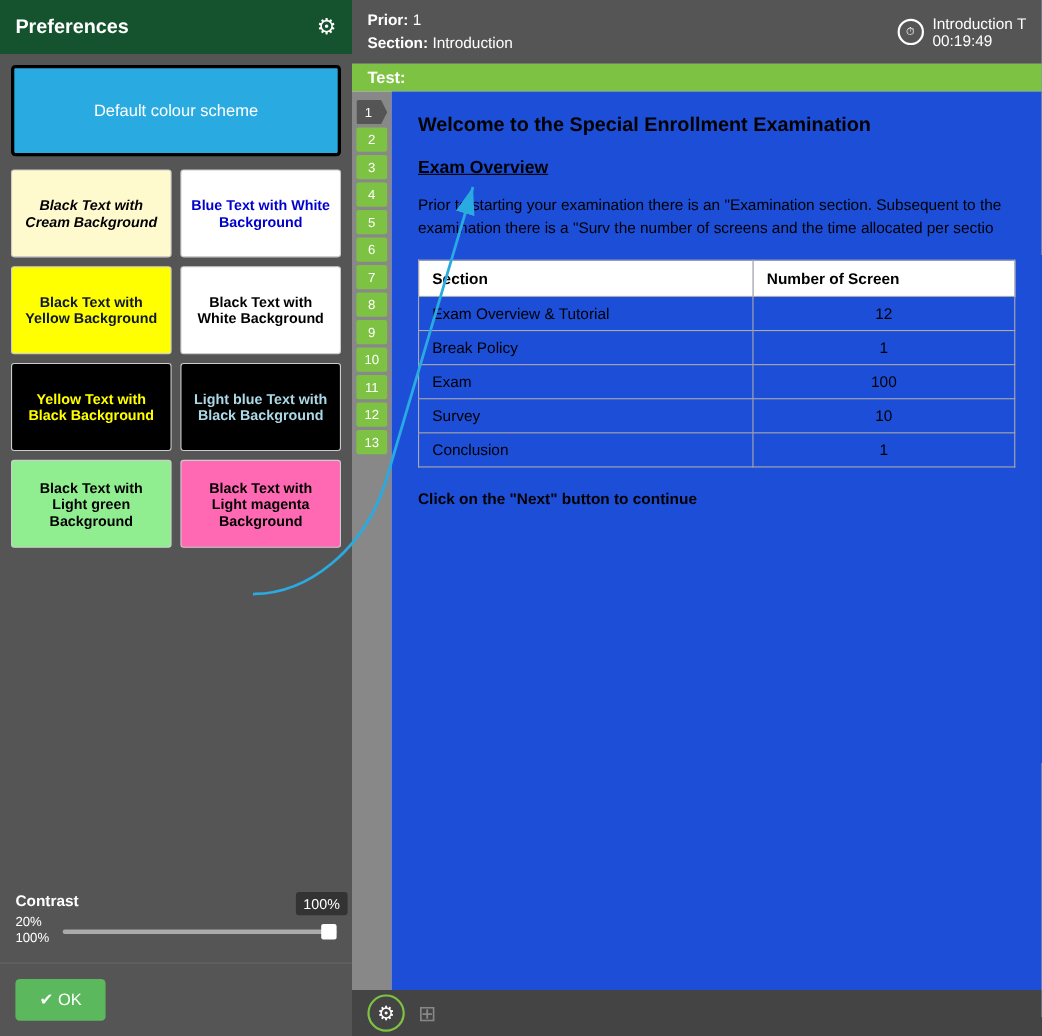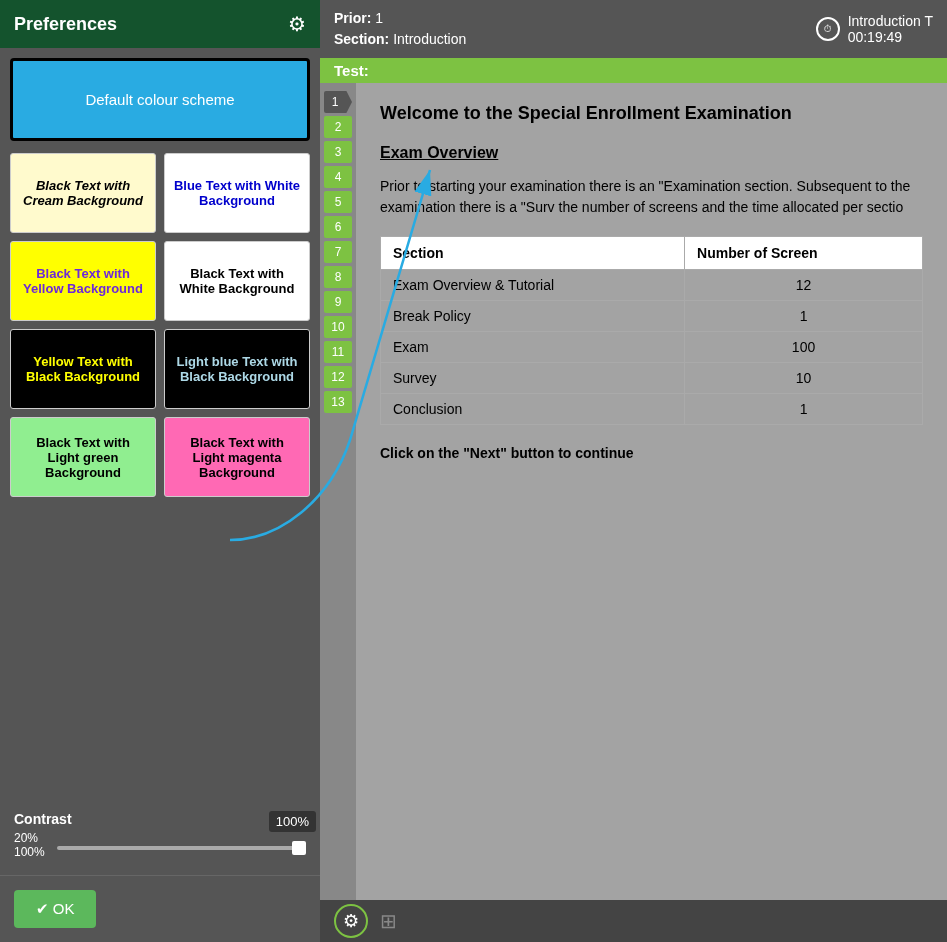--- a/index.html
+++ b/index.html
@@ -72,21 +72,21 @@
       font-weight: bold;
       cursor: pointer;
       min-height: 80px;
       display: flex;
       align-items: center;
       justify-content: center;
     }
 
     .scheme-cream { background: #FFFACD; color: #000; font-style: italic; }
     .scheme-blue-white { background: #fff; color: #0000CC; }
-    .scheme-yellow-bg { background: #FFFF00; color: #6d28d9; }
+    .scheme-yellow-bg { background: #FFFF00; color: #0f172a; }
     .scheme-white-bg { background: #fff; color: #000; }
     .scheme-yellow-text { background: #000; color: #FFFF00; }
     .scheme-lightblue-text { background: #000; color: #ADD8E6; }
     .scheme-lightgreen-bg { background: #90EE90; color: #000; }
     .scheme-magenta-bg { background: #FF69B4; color: #000; }
 
     .contrast-section {
       padding: 10px 14px 16px;
     }
 
@@ -259,21 +259,21 @@
     }
 
     .page-num.active {
       background: #555;
       clip-path: polygon(0 0, 80% 0, 100% 50%, 80% 100%, 0 100%);
       padding-right: 6px;
     }
 
     .main-content {
       flex: 1;
-      background: #a3a3a3;
+      background: #1d4ed8;
       padding: 20px 24px;
       overflow-y: auto;
       font-size: 15px;
     }
 
     .welcome-title {
       font-size: 18px;
       font-weight: bold;
       margin-bottom: 20px;
     }

